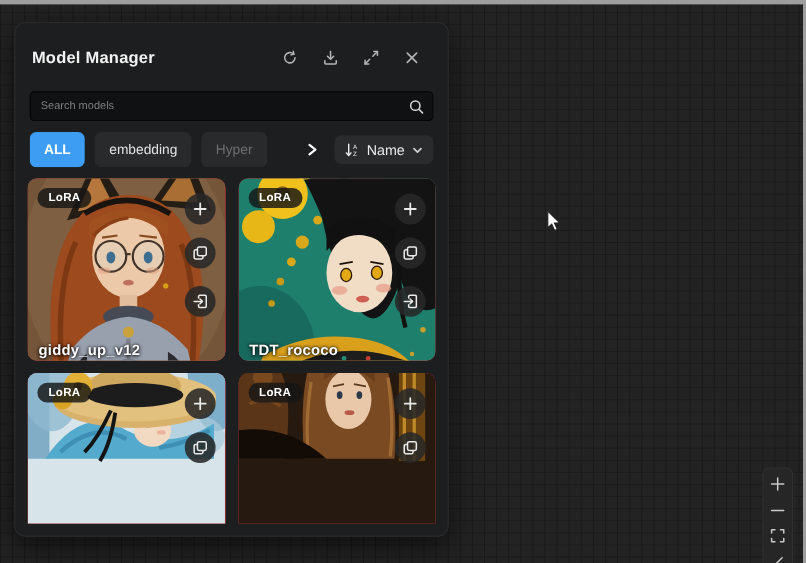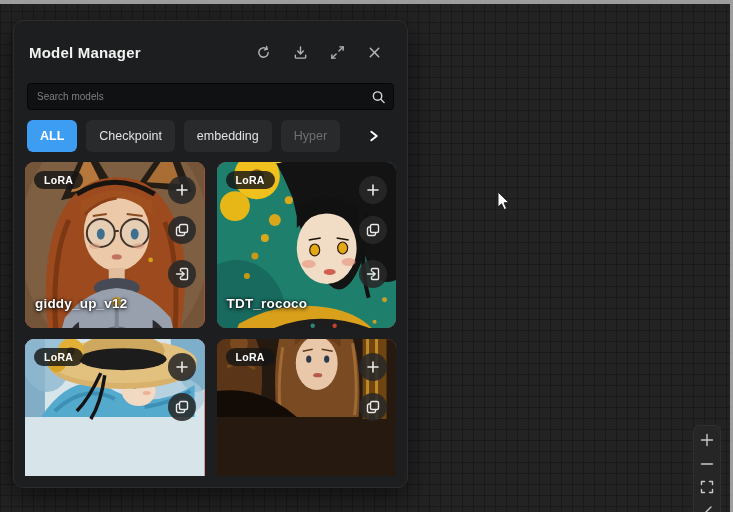--- a/index.html
+++ b/index.html
@@ -64,21 +64,21 @@
     font-size:10.5px; font-weight:700; padding:3px 10px; border-radius:11px; letter-spacing:.3px;
   }
   .card-actions { position:absolute; top:14px; right:9px; display:flex; flex-direction:column; align-items:center; }
   .action-btn {
     width:28px; height:28px; border-radius:50%; background:rgba(40,40,40,.88); color:#eaeaea;
     display:flex; align-items:center; justify-content:center; cursor:pointer;
   }
   .action-btn + .action-btn { margin-top:12px; }
   .action-btn.gap-lg { margin-top:16px; }
   .model-name {
-    position:absolute; left:10px; bottom:17px; color:#fff; font-weight:700; font-size:13.5px;
+    position:absolute; left:10px; bottom:2px; color:#fff; font-weight:700; font-size:13.5px;
     text-shadow:0 1px 4px rgba(0,0,0,.95), 0 0 2px #000; letter-spacing:.2px;
   }
 
   
   .canvas-toolbar {
     position:absolute; right:12px; top:425px; width:28px; height:100px;
     background:#262626; border:1px solid #303030; border-radius:6px; z-index:20;
     display:flex; flex-direction:column; align-items:center; padding-top:4px;
   }
   .tool-btn { width:24px; height:24px; margin-bottom:3px; color:#c9c9c9; display:flex; align-items:center; justify-content:center; cursor:pointer; }
@@ -131,26 +131,37 @@
     <input class="search-input" type="text" placeholder="Search models" style="">
     <svg class="search-icon" viewBox="0 0 16 16" fill="none" stroke="currentColor" stroke-width="1.5" stroke-linecap="round">
       <circle cx="7" cy="7" r="4.5"></circle>
         <path d="M10.5 10.5 14 14"></path>
     </svg>
   </div>
 
   <div class="filter-row">
     <div class="chips-scroll">
       <div class="chip active">ALL</div>
-      <div class="chip">Checkpoint</div>
       <div class="chip">embedding</div>
       <div class="chip dim">Hyper</div>
       <div class="chips-fade"></div>
       <svg class="chips-more" viewBox="0 0 12 12" fill="none" stroke="#fff" stroke-width="1.8" stroke-linecap="round" stroke-linejoin="round">
         <path d="M4 2 9 6 4 10"></path>
+      </svg>
+    </div>
+    <div class="sort-btn">
+      <svg width="14" height="14" viewBox="0 0 14 14" fill="none" stroke="currentColor" stroke-width="1.3" stroke-linecap="round">
+        <path d="M4 2v10"></path>
+          <path d="M2 10 4 12.2 6 10"></path>
+        <text x="8" y="6" font-size="5.6" fill="currentColor" stroke="none" font-family="Liberation Sans, sans-serif">A</text>
+        <text x="8" y="12.4" font-size="5.6" fill="currentColor" stroke="none" font-family="Liberation Sans, sans-serif">Z</text>
+      </svg>
+      <span>Name</span>
+      <svg width="11" height="11" viewBox="0 0 12 12" fill="none" stroke="#cfcfcf" stroke-width="1.7" stroke-linecap="round" stroke-linejoin="round">
+        <path d="M2.5 4.5 6 8 9.5 4.5"></path>
       </svg>
     </div>
   </div>
 
   <div class="cards-viewport">
     <div class="cards-grid">
 
       <div class="model-card">
         <div class="card-art">
           <svg viewBox="0 0 180 230" preserveAspectRatio="xMidYMid slice">

